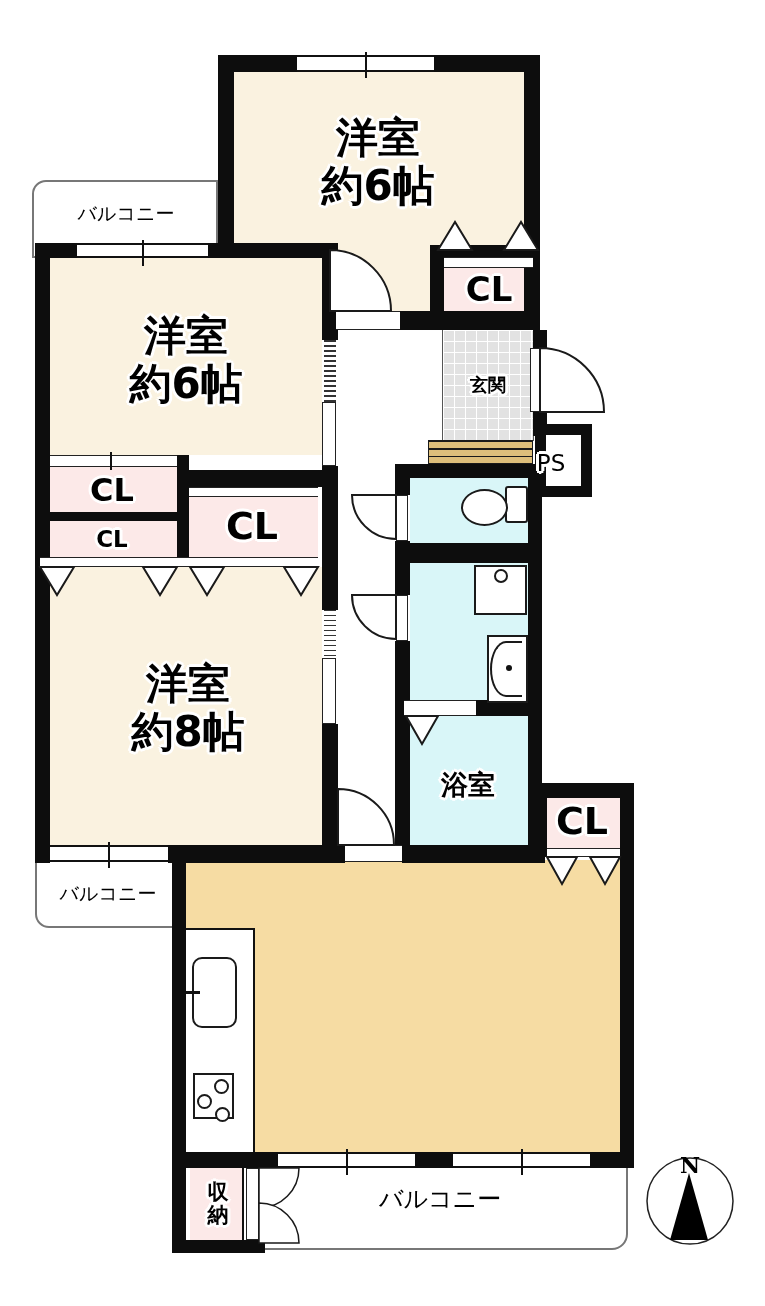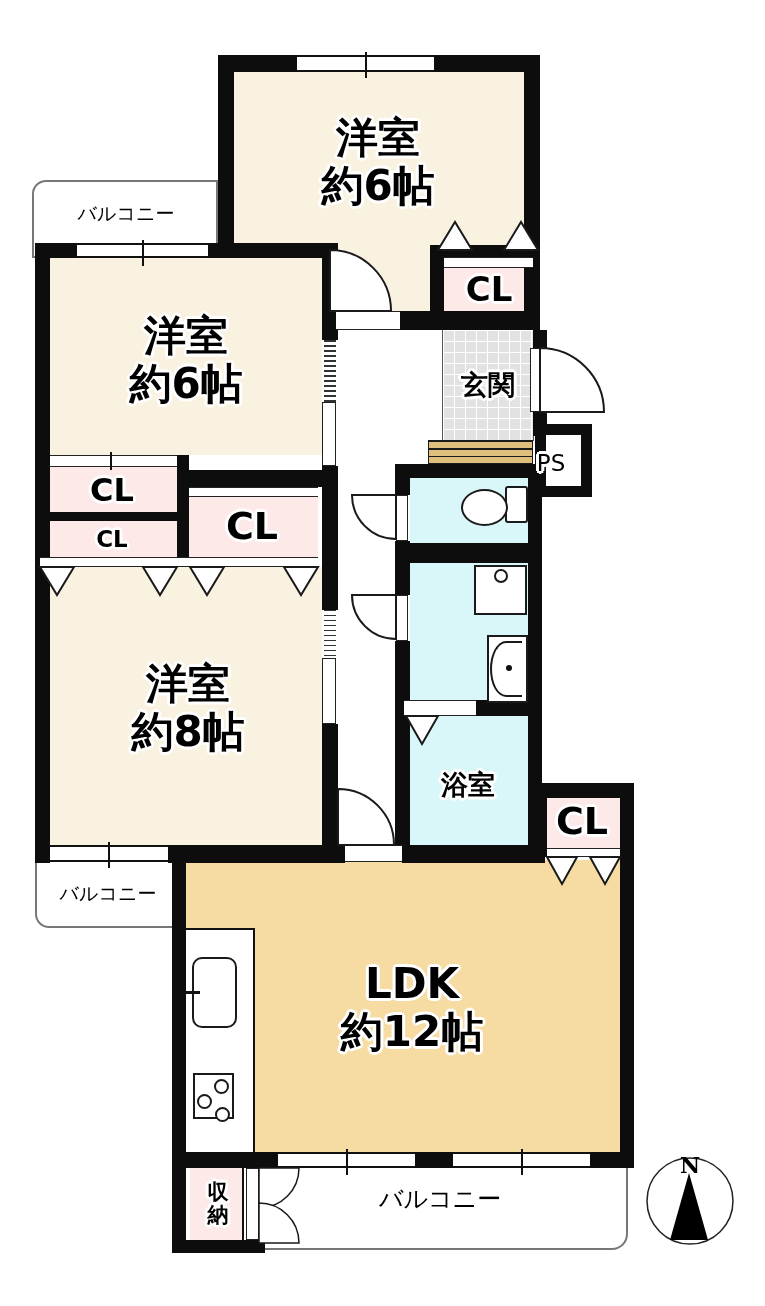--- a/index.html
+++ b/index.html
@@ -159,23 +159,21 @@
     <circle cx="690" cy="1201" r="43" fill="#fff" stroke="#222" stroke-width="1.5"></circle>
     <polygon points="670,1240 708,1240 689,1173" fill="#000"></polygon>
   </svg>
 
   <div class="lbl" style="left:378px;top:162px;font-size:42px;">洋室
 約6帖</div>
   <div class="lbl" style="left:186px;top:360px;font-size:42px;">洋室
 約6帖</div>
   <div class="lbl" style="left:188px;top:708px;font-size:42px;">洋室
 約8帖</div>
-  <div class="lbl" style="left:412px;top:1008px;font-size:42px;">LDK
-約12帖</div>
-  <div class="lbl" style="left:488px;top:385px;font-size:27px;">玄関</div>
+  <div class="lbl" style="left:488px;top:385px;font-size:18px;">玄関</div>
   <div class="lbl" style="left:468px;top:785px;font-size:27px;">浴室</div>
   <div class="lbl" style="left:218px;top:1204px;font-size:21px;line-height:1.1;">収
 納</div>
   <div class="lbl" style="left:489px;top:290px;font-size:34px;">CL</div>
   <div class="lbl" style="left:112px;top:490px;font-size:32px;">CL</div>
   <div class="lbl" style="left:112px;top:539px;font-size:23px;">CL</div>
   <div class="lbl" style="left:252px;top:527px;font-size:38px;">CL</div>
   <div class="lbl" style="left:582px;top:822px;font-size:38px;">CL</div>
   <div class="lbl" style="left:551px;top:463px;font-size:23px;font-weight:normal;">PS</div>
   <div class="lbl" style="left:126px;top:214px;font-size:19px;font-weight:normal;text-shadow:none;">バルコニー</div>

